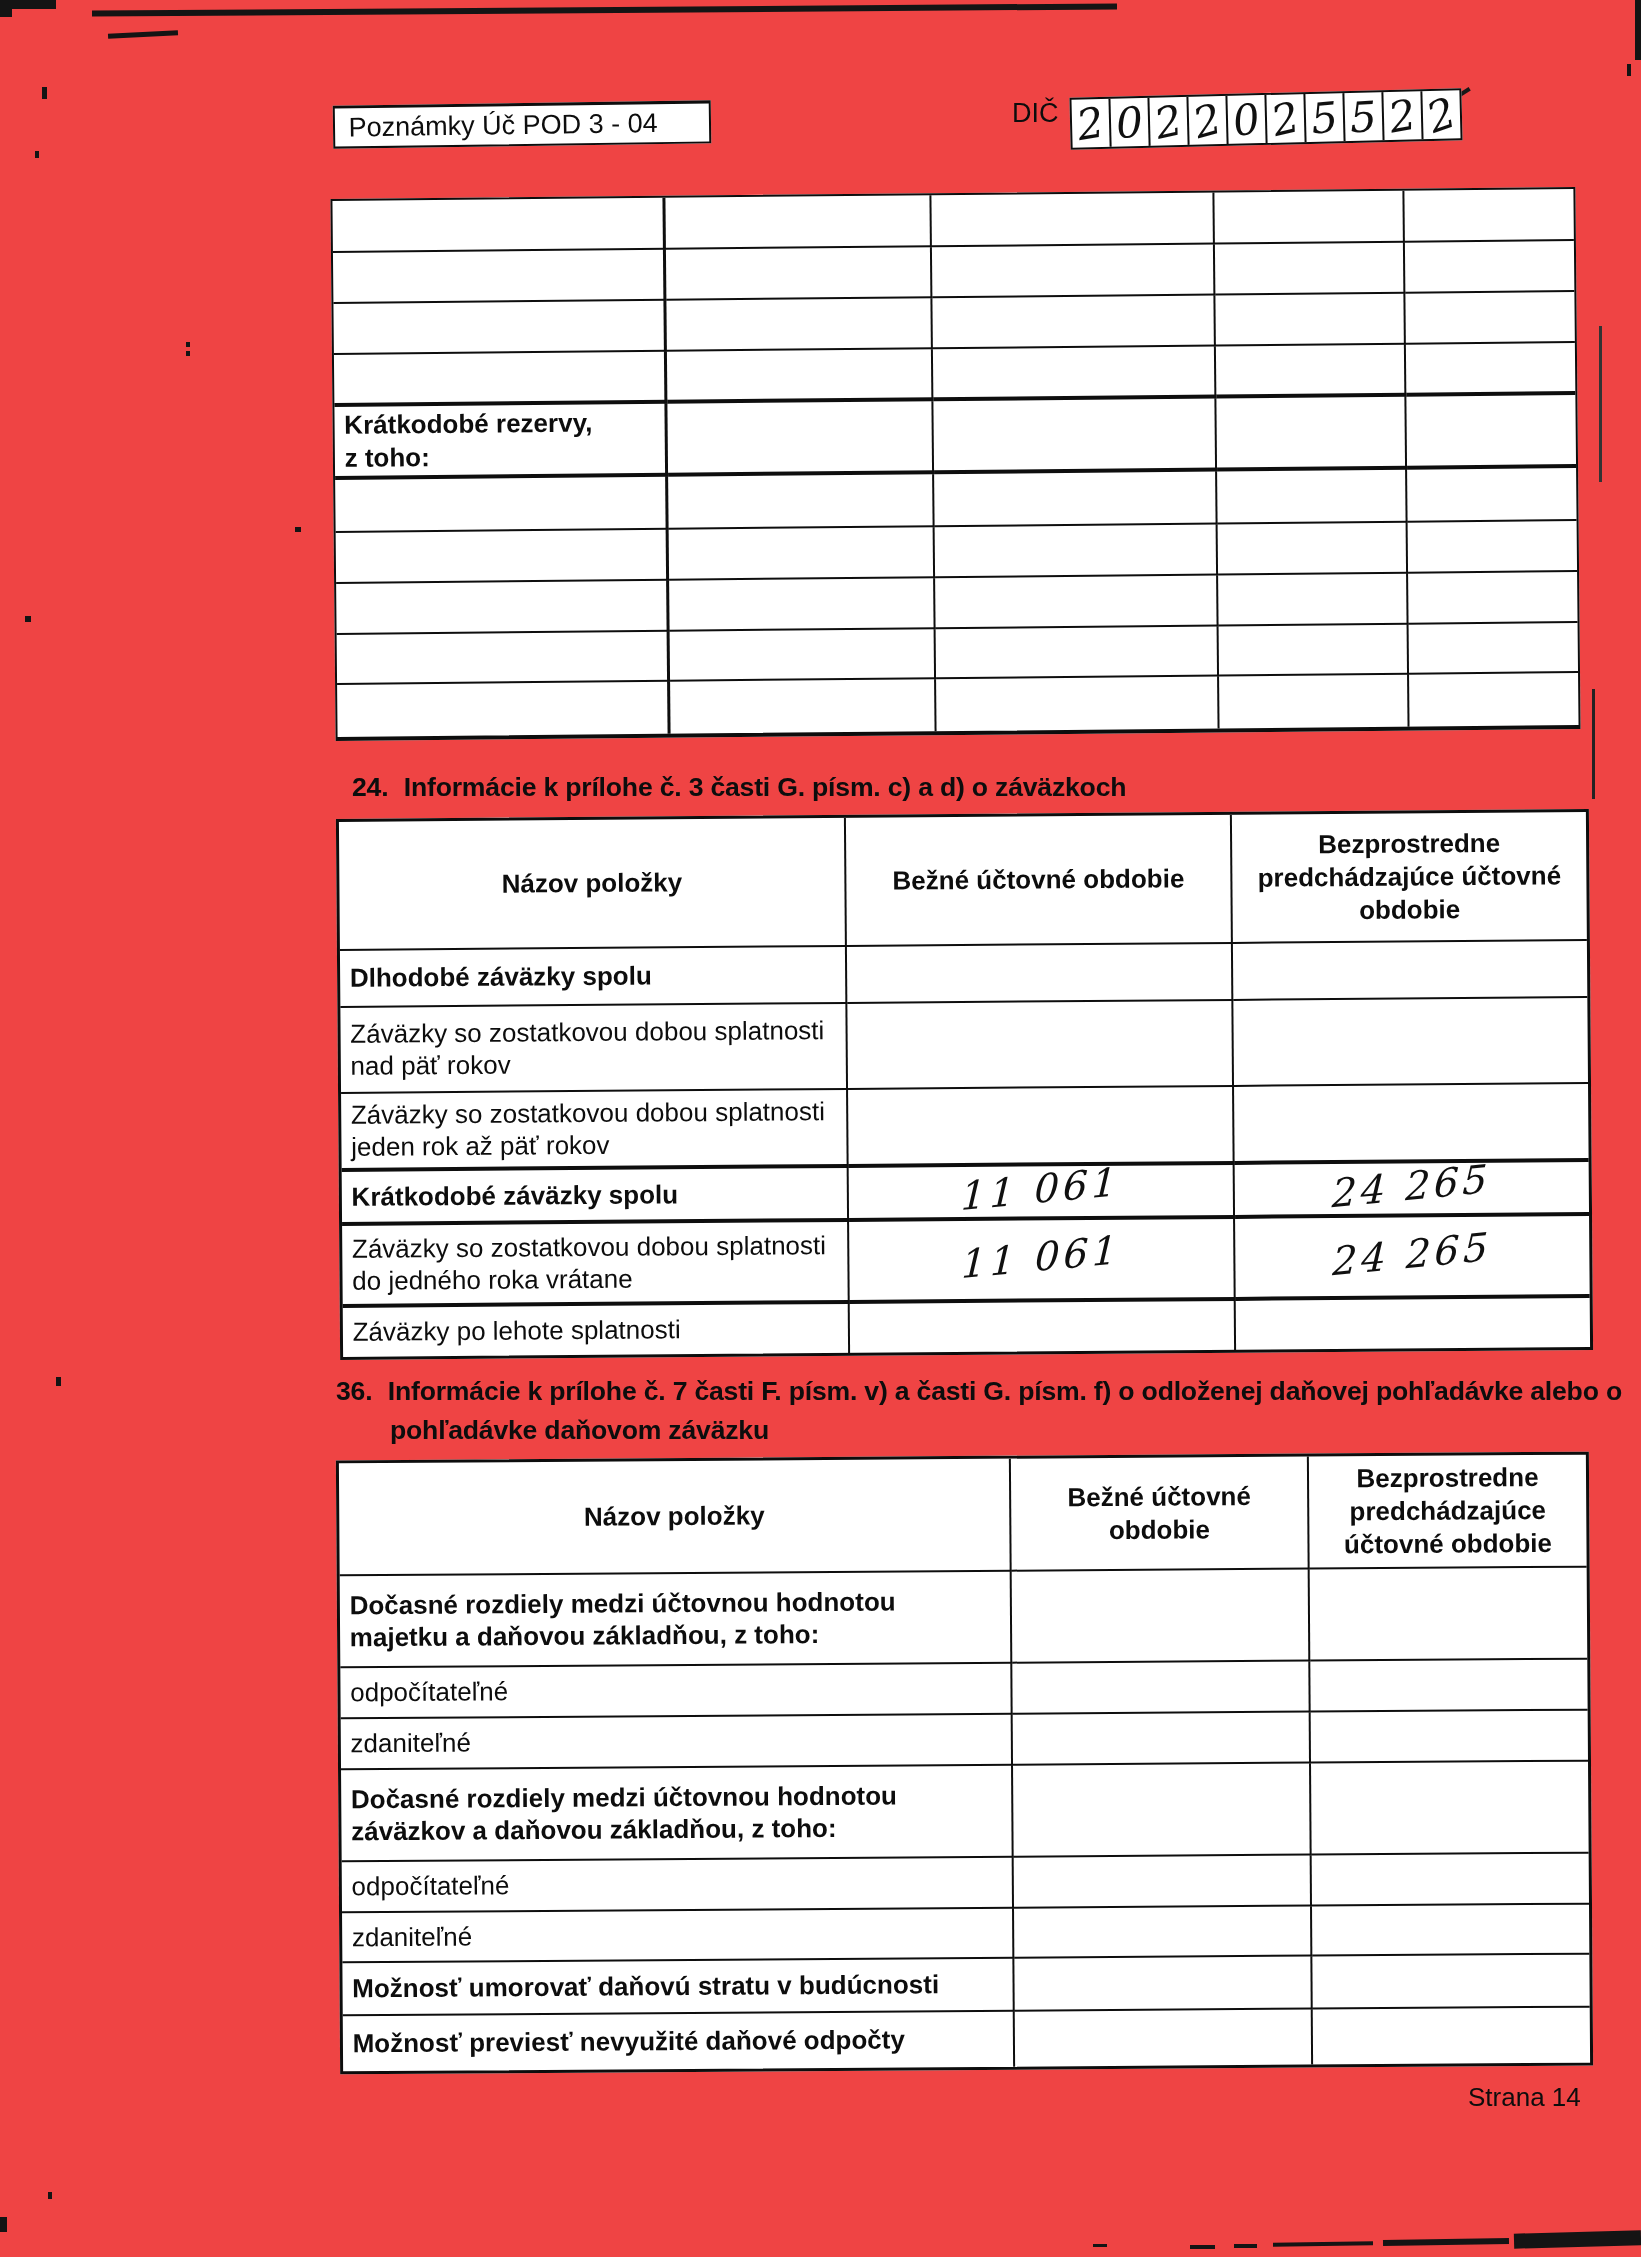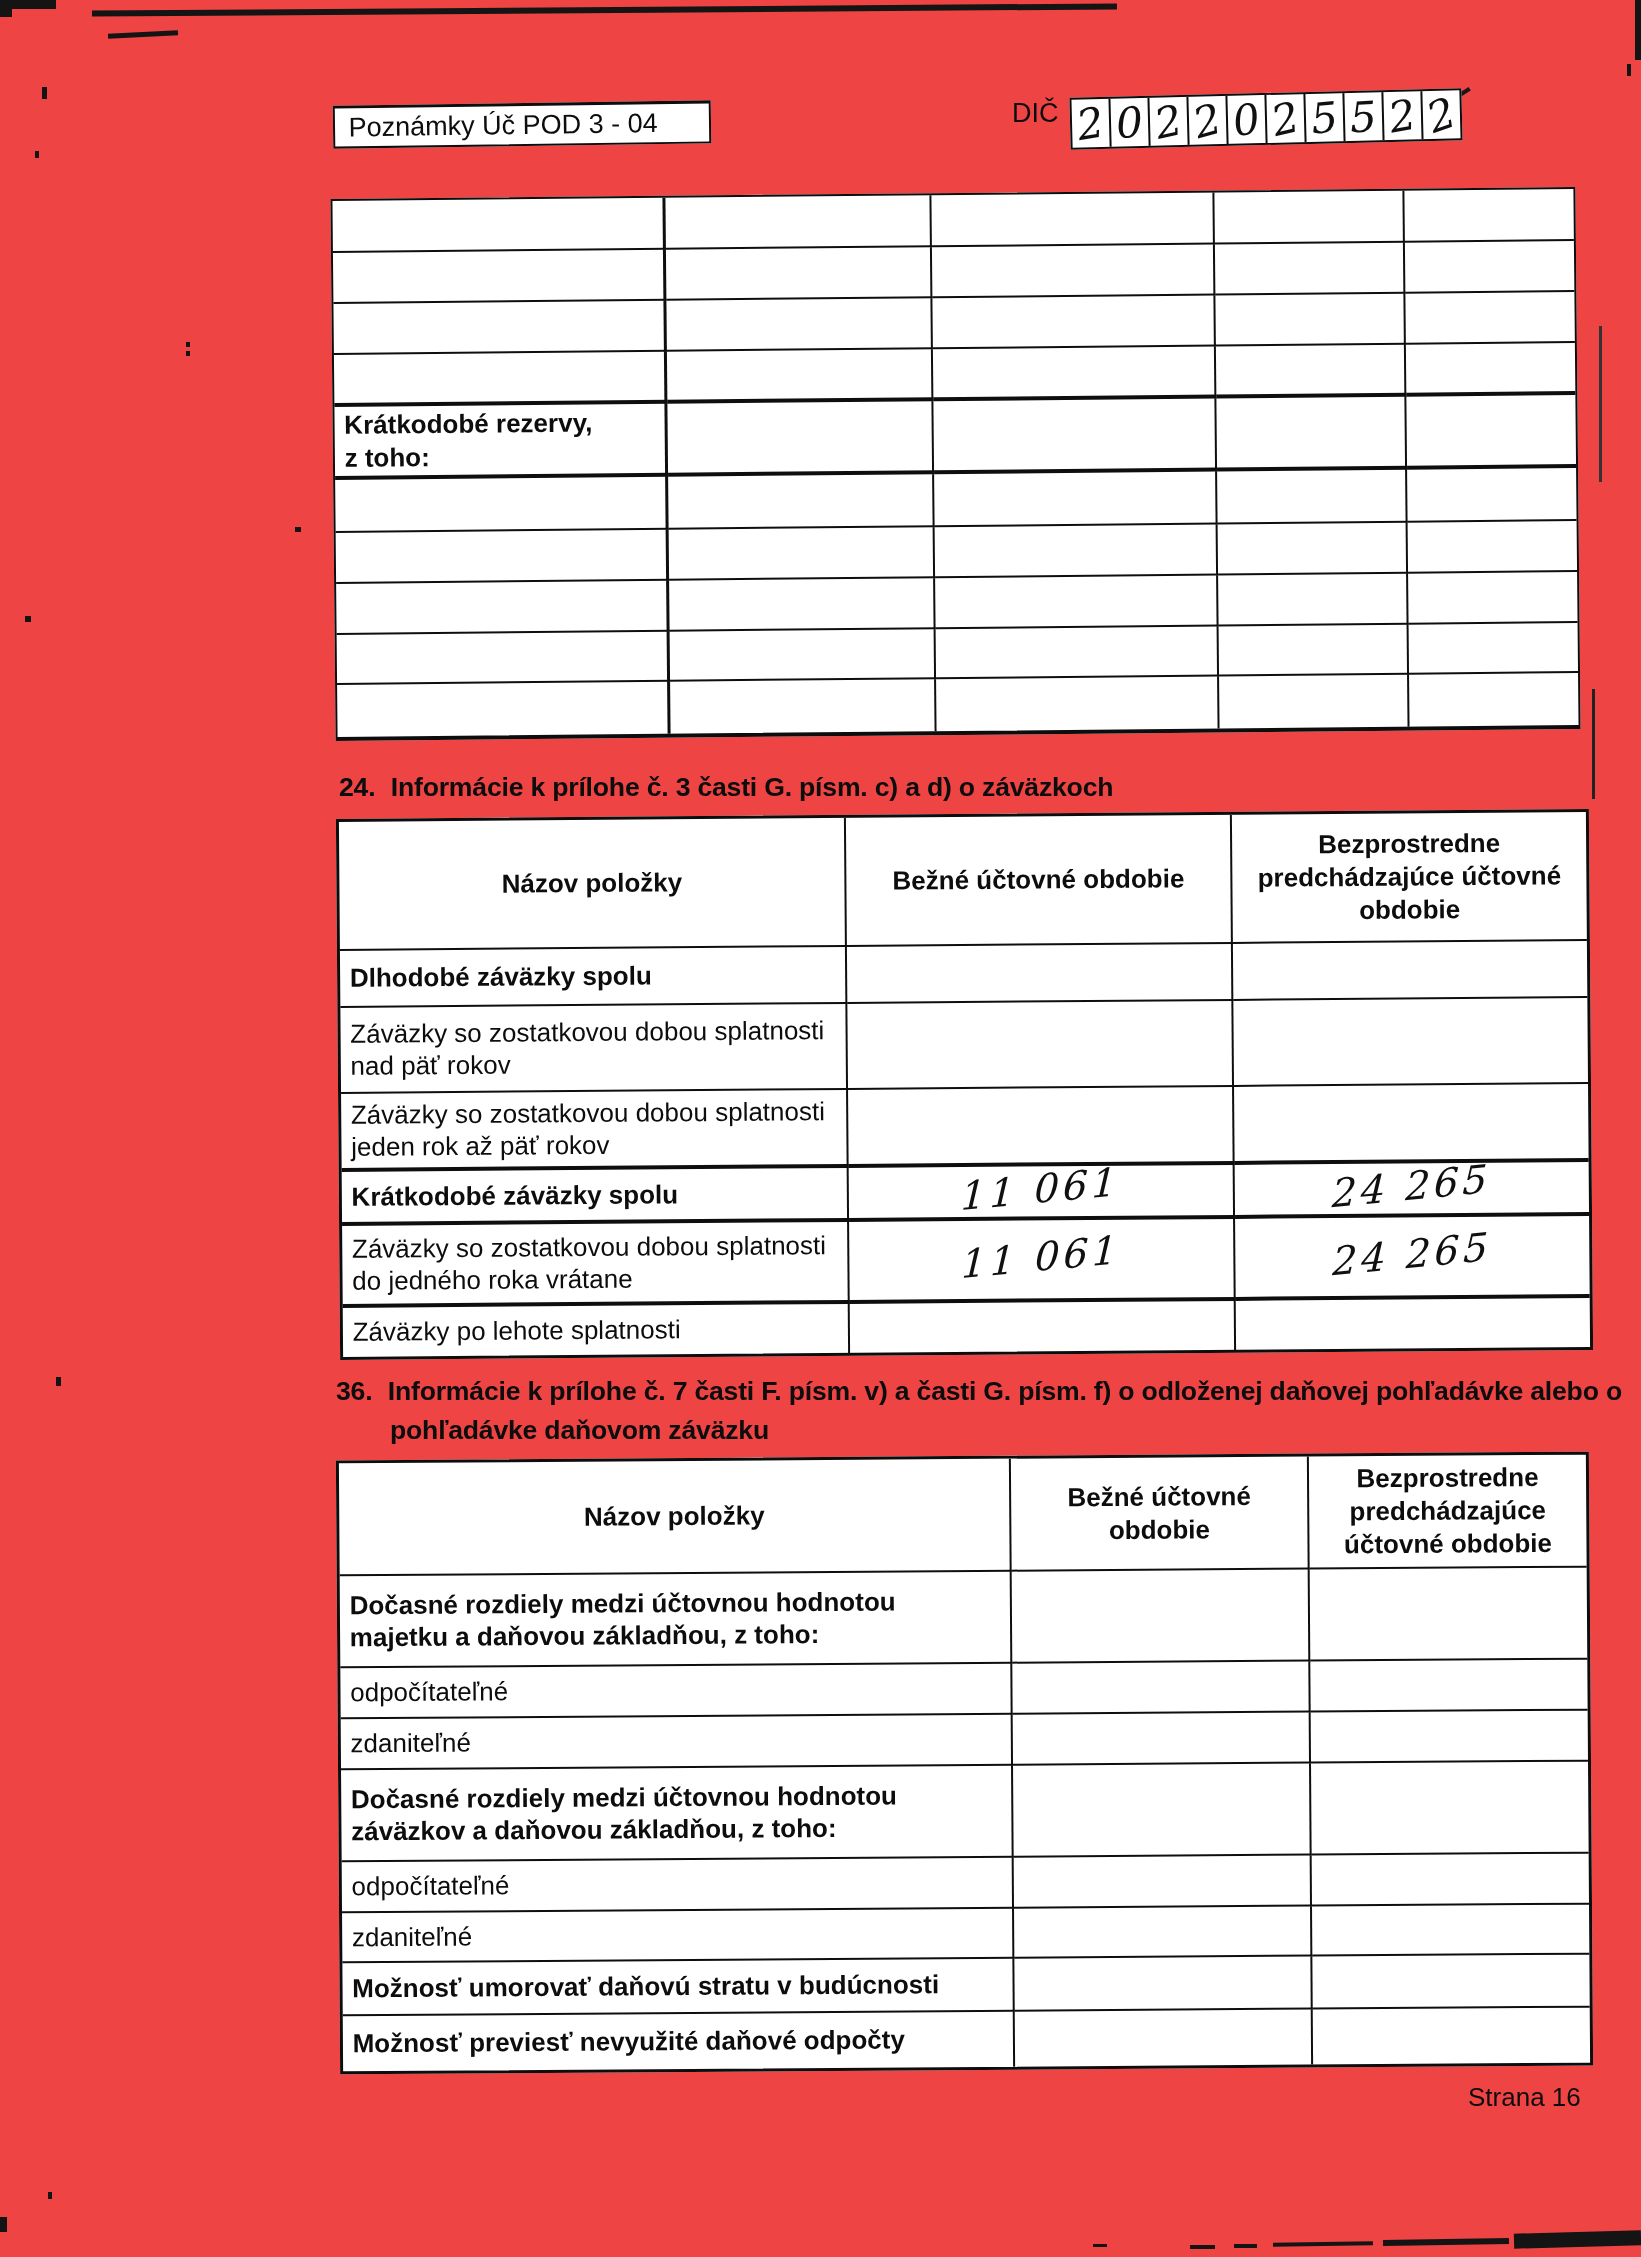--- a/index.html
+++ b/index.html
@@ -74,21 +74,21 @@
   .t24{left:338px;top:814px;width:1247px;border:3.4px solid #0d0d0d;transform:rotate(-0.45deg);}
   .t24 .td{border-right-width:2.9px;border-bottom-width:2.9px;}
   .t25{left:338px;top:1456px;width:1247px;border:3.4px solid #0d0d0d;transform:rotate(-0.4deg);}
   .t25 .td{border-right-width:2.9px;border-bottom-width:2.9px;}
   .t24 .th:nth-child(3) .th-label{max-width:319px;}
   .t25 .th:nth-child(2) .th-label{max-width:198px;}
   .t25 .th:nth-child(3) .th-label{max-width:246px;}
 
   
   .sec-head{position:absolute;font-weight:700;font-size:26.6px;letter-spacing:-0.2px;}
-  #sec24-head{left:339px;top:772px;}
+  #sec24-head{left:352px;top:772px;}
   #sec25-head{left:336px;top:1375px;line-height:32px;}
   .sec-num{margin-right:15.4px;}
   #sec25-head .l2{margin-left:54px;margin-top:6.8px;}
   .page-num{position:absolute;left:1468px;top:2082px;font-size:26px;}
 </style>
 </head>
 <body>
 
 <div class="page">
 
@@ -369,15 +369,15 @@
       </div>
       <div class="tr" style="height: 55px;">
         <div class="td bb-none label-cell" style="width: 672px;">
           <span class="cell-label bold">Možnosť previesť nevyužité daňové odpočty</span>
         </div>
         <div class="td bb-none value-cell" style="width: 298px;"></div>
         <div class="td br-none bb-none value-cell" style="width: 277px;"></div>
       </div>
     </div>
 
-  <div class="page-num">Strana 16</div>
+  <div class="page-num">Strana 14</div>
 </div>
 
 
 </body></html>

